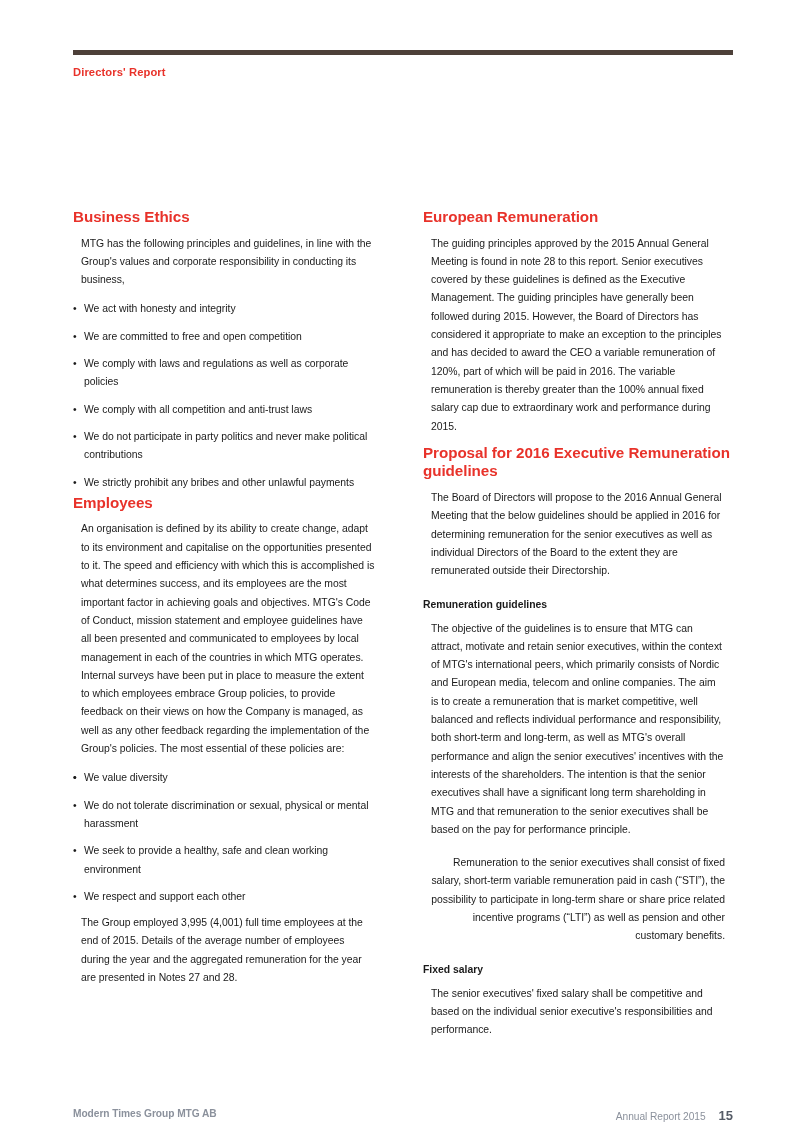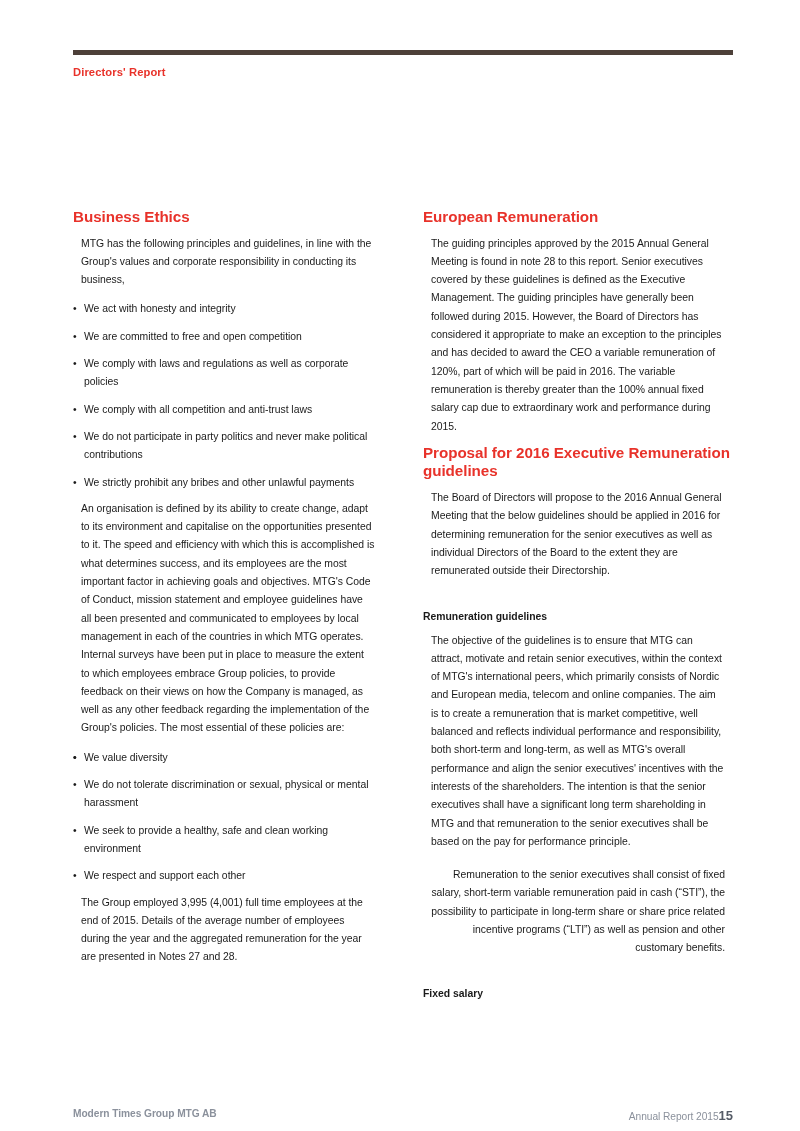--- a/index.html
+++ b/index.html
@@ -79,21 +79,21 @@
     letter-spacing: -0.02px;
   }
   p.body + p.body {
     margin-top: 15px;
     text-align: right;
   }
   .gap-before {
     margin-top: 2px;
   }
   .gap-before-lg {
-    margin-top: 28px;
+    margin-top: 16px;
   }
 
   ul.bullets {
     list-style: none;
     margin: 11px 0 0 0;
     padding: 0;
   }
   ul.bullets li {
     position: relative;
     color: #1a1a1a;
@@ -134,20 +134,21 @@
     font-weight: bold;
     color: #8b919c;
     letter-spacing: -0.05px;
   }
   .footer-right {
     position: absolute;
     right: 0;
     top: 0;
     display: flex;
     align-items: baseline;
+    gap: 13px;
   }
   .footer-report {
     font-size: 10.2px;
     color: #8b919c;
     letter-spacing: -0.05px;
   }
   .footer-pageno {
     font-size: 13px;
     font-weight: bold;
     color: #555b66;
@@ -189,20 +190,21 @@
         <li>
           <span class="bullet-dot">•</span>
           <span>We do not participate in party politics and never make political contributions</span>
         </li>
         <li>
           <span class="bullet-dot">•</span>
           <span>We strictly prohibit any bribes and other unlawful payments</span>
         </li>
       </ul>
 
+      <h2 class="h-red gap-before">Employees</h2>
       <p class="body">An organisation is defined by its ability to create change, adapt to its environment and capitalise on the opportunities presented to it. The speed and efficiency with which this is accomplished is what determines success, and its employees are the most important factor in achieving goals and objectives. MTG's Code of Conduct, mission statement and employee guidelines have all been presented and communicated to employees by local management in each of the countries in which MTG operates. Internal surveys have been put in place to measure the extent to which employees embrace Group policies, to provide feedback on their views on how the Company is managed, as well as any other feedback regarding the implementation of the Group's policies. The most essential of these policies are:</p>
 
       <ul class="bullets">
         <li>
           <span class="bullet-dot">•</span>
         </li>
         <li>
           <span class="bullet-dot">•</span>
           <span>We value diversity</span>
         </li>
@@ -229,20 +231,21 @@
       <p class="body">The guiding principles approved by the 2015 Annual General Meeting is found in note 28 to this report. Senior executives covered by these guidelines is defined as the Executive Management. The guiding principles have generally been followed during 2015. However, the Board of Directors has considered it appropriate to make an exception to the principles and has decided to award the CEO a variable remuneration of 120%, part of which will be paid in 2016. The variable remuneration is thereby greater than the 100% annual fixed salary cap due to extraordinary work and performance during 2015.</p>
 
       <h2 class="h-red gap-before">Proposal for 2016 Executive Remuneration guidelines</h2>
       <p class="body">The Board of Directors will propose to the 2016 Annual General Meeting that the below guidelines should be applied in 2016 for determining remuneration for the senior executives as well as individual Directors of the Board to the extent they are remunerated outside their Directorship.</p>
 
       <h3 class="h-sub gap-before-lg">Remuneration guidelines</h3>
       <p class="body">The objective of the guidelines is to ensure that MTG can attract, motivate and retain senior executives, within the context of MTG's international peers, which primarily consists of Nordic and European media, telecom and online companies. The aim is to create a remuneration that is market competitive, well balanced and reflects individual performance and responsibility, both short-term and long-term, as well as MTG's overall performance and align the senior executives' incentives with the interests of the shareholders. The intention is that the senior executives shall have a significant long term shareholding in MTG and that remuneration to the senior executives shall be based on the pay for performance principle.</p>
       <p class="body">Remuneration to the senior executives shall consist of fixed salary, short-term variable remuneration paid in cash (“STI”), the possibility to participate in long-term share or share price related incentive programs (“LTI”) as well as pension and other customary benefits.</p>
 
       <h3 class="h-sub gap-before-lg">Fixed salary</h3>
+      <p class="body">The senior executives' fixed salary shall be competitive and based on the individual senior executive's responsibilities and performance.</p>
     </div>
 
   </div>
 
   <div class="footer">
     <div class="footer-left">Modern Times Group MTG AB</div>
     <div class="footer-right">
       <span class="footer-report">Annual Report 2015</span>
       <span class="footer-pageno">15</span>
     </div>

